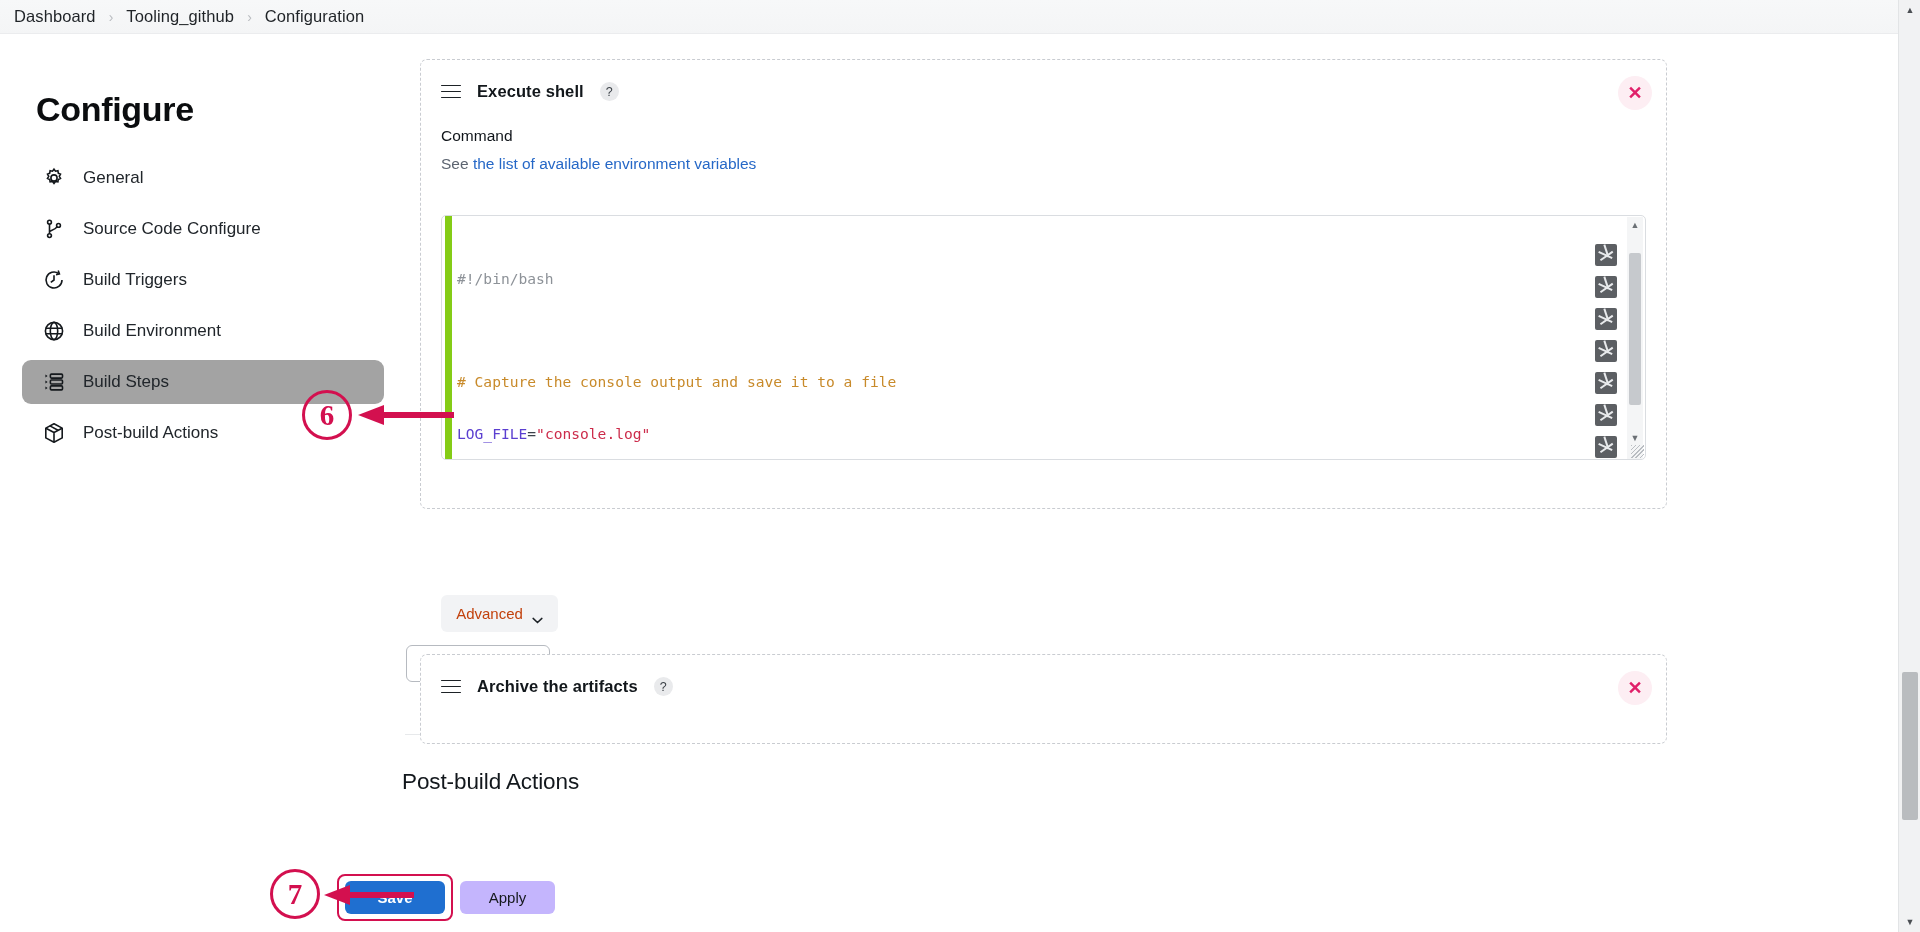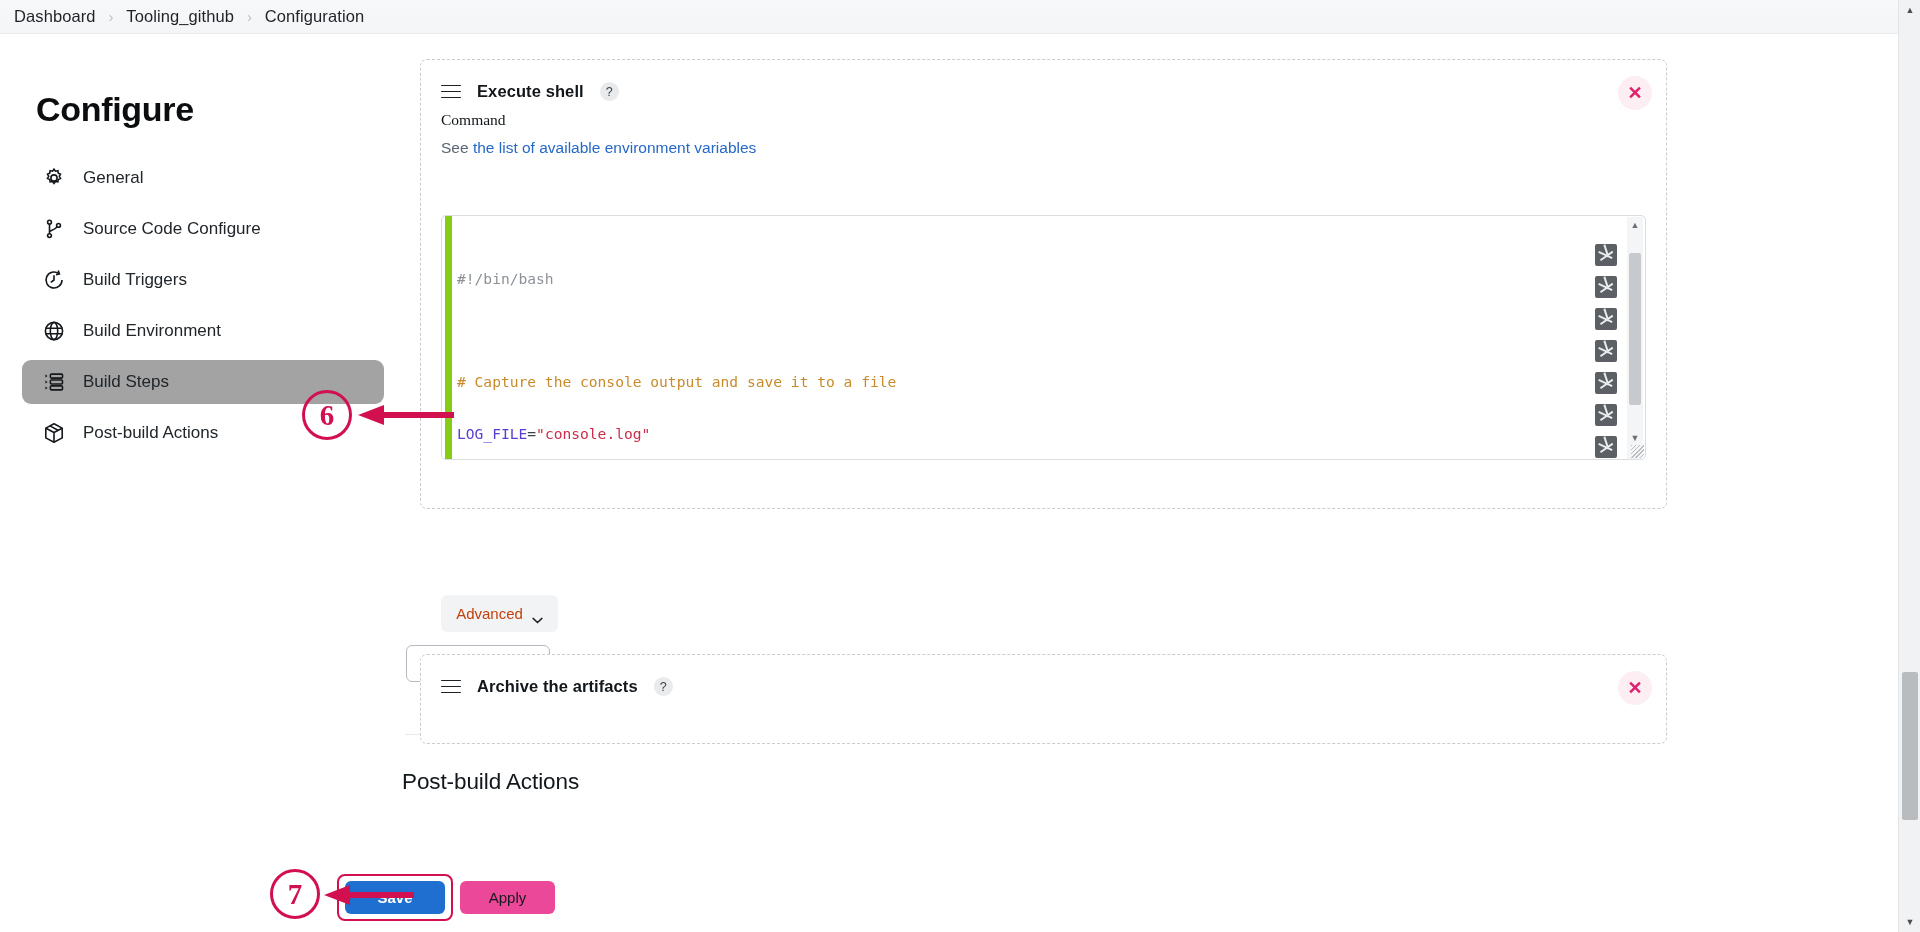--- a/index.html
+++ b/index.html
@@ -58,21 +58,21 @@
     width:19px; height:19px; border-radius:50%; background:#e9eaec;
     color:#3c4248; font-size:12.5px; display:flex; align-items:center; justify-content:center;
     cursor:pointer; font-weight:400;
   }
   .close-btn {
     position:absolute; right:14px; top:16px; width:34px; height:34px; border-radius:50%;
     background:#fdeef3; display:flex; align-items:center; justify-content:center; cursor:pointer;
   }
   .close-btn span { color:#e0206a; font-size:18px; font-weight:700; line-height:1; }
 
-  .field-label { font-size:15.5px; color:#10151a; margin:10px 0 0 20px;font-family:Liberation Serif, serif; }
+  .field-label { font-size:15.5px; color:#10151a; margin:26px 0 0 20px; }
   .see-line { font-size:15.5px; color:#5c6470; margin:10px 0 0 20px; }
   .see-line a { color:#2668c7; text-decoration:none; cursor:pointer; }
 
   
   .editor-wrap {
     position:absolute; left:20px; top:155px; width:1205px; height:245px;
     border:1px solid #dadde1; border-radius:5px; background:#fff; overflow:hidden;
   }
   .code {
     position:absolute; left:0; top:0; width:1164px; height:245px;
@@ -134,21 +134,21 @@
     position:absolute; left:-63px; bottom:11px; width:116px; height:47px;
     border:2.5px solid #d3104f; border-radius:8px;
   }
   .btn-save {
     position:absolute; left:-55px; bottom:18px; width:100px; height:33px;
     background:#1f6fd0; color:#fff; font-size:15px; font-weight:700; border:none;
     border-radius:6px; display:flex; align-items:center; justify-content:center; cursor:pointer;
   }
   .btn-apply {
     position:absolute; left:60px; bottom:18px; width:95px; height:33px;
-    background:#ec4899; color:#16191d; font-size:15px; border:none;
+    background:#c4b5fd; color:#16191d; font-size:15px; border:none;
     border-radius:6px; display:flex; align-items:center; justify-content:center; cursor:pointer;
   }
 
   
   .anno-circle {
     position:absolute; width:50px; height:50px; border-radius:50%;
     border:3px solid #d3104f; color:#d3104f; font-size:29px; font-weight:700;
     display:flex; align-items:center; justify-content:center;
     font-family:"Liberation Serif", serif;
   }

